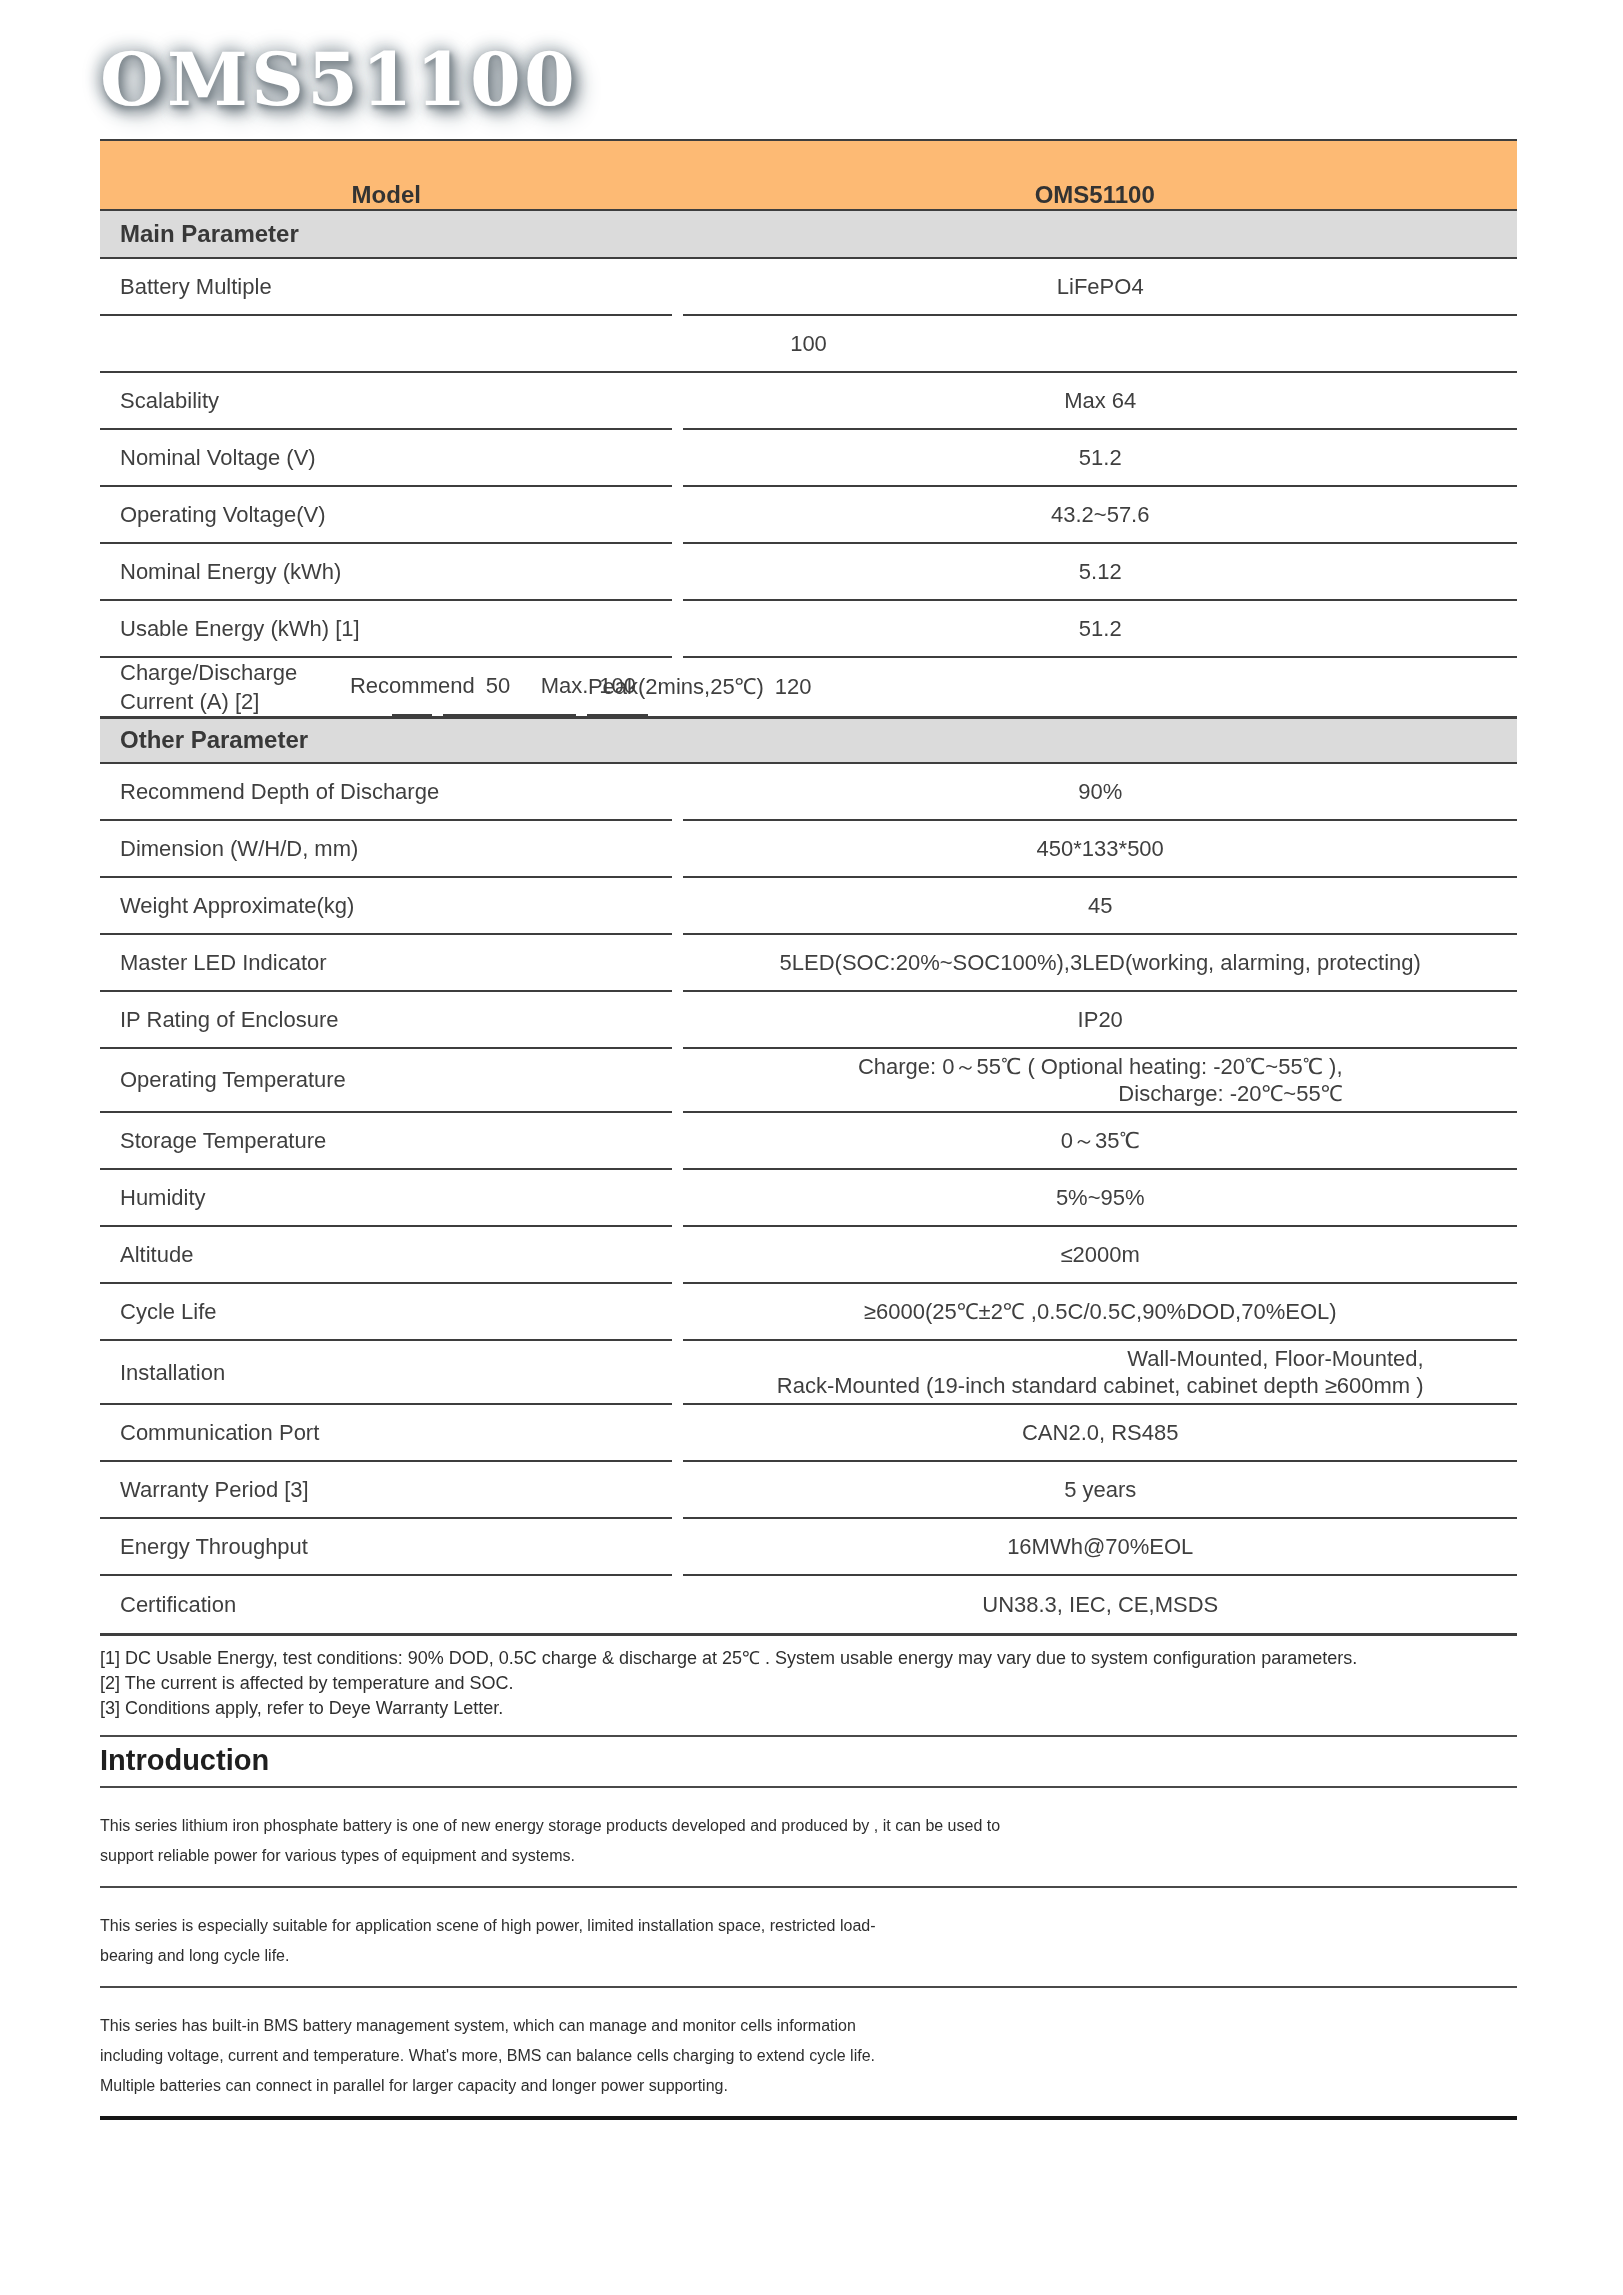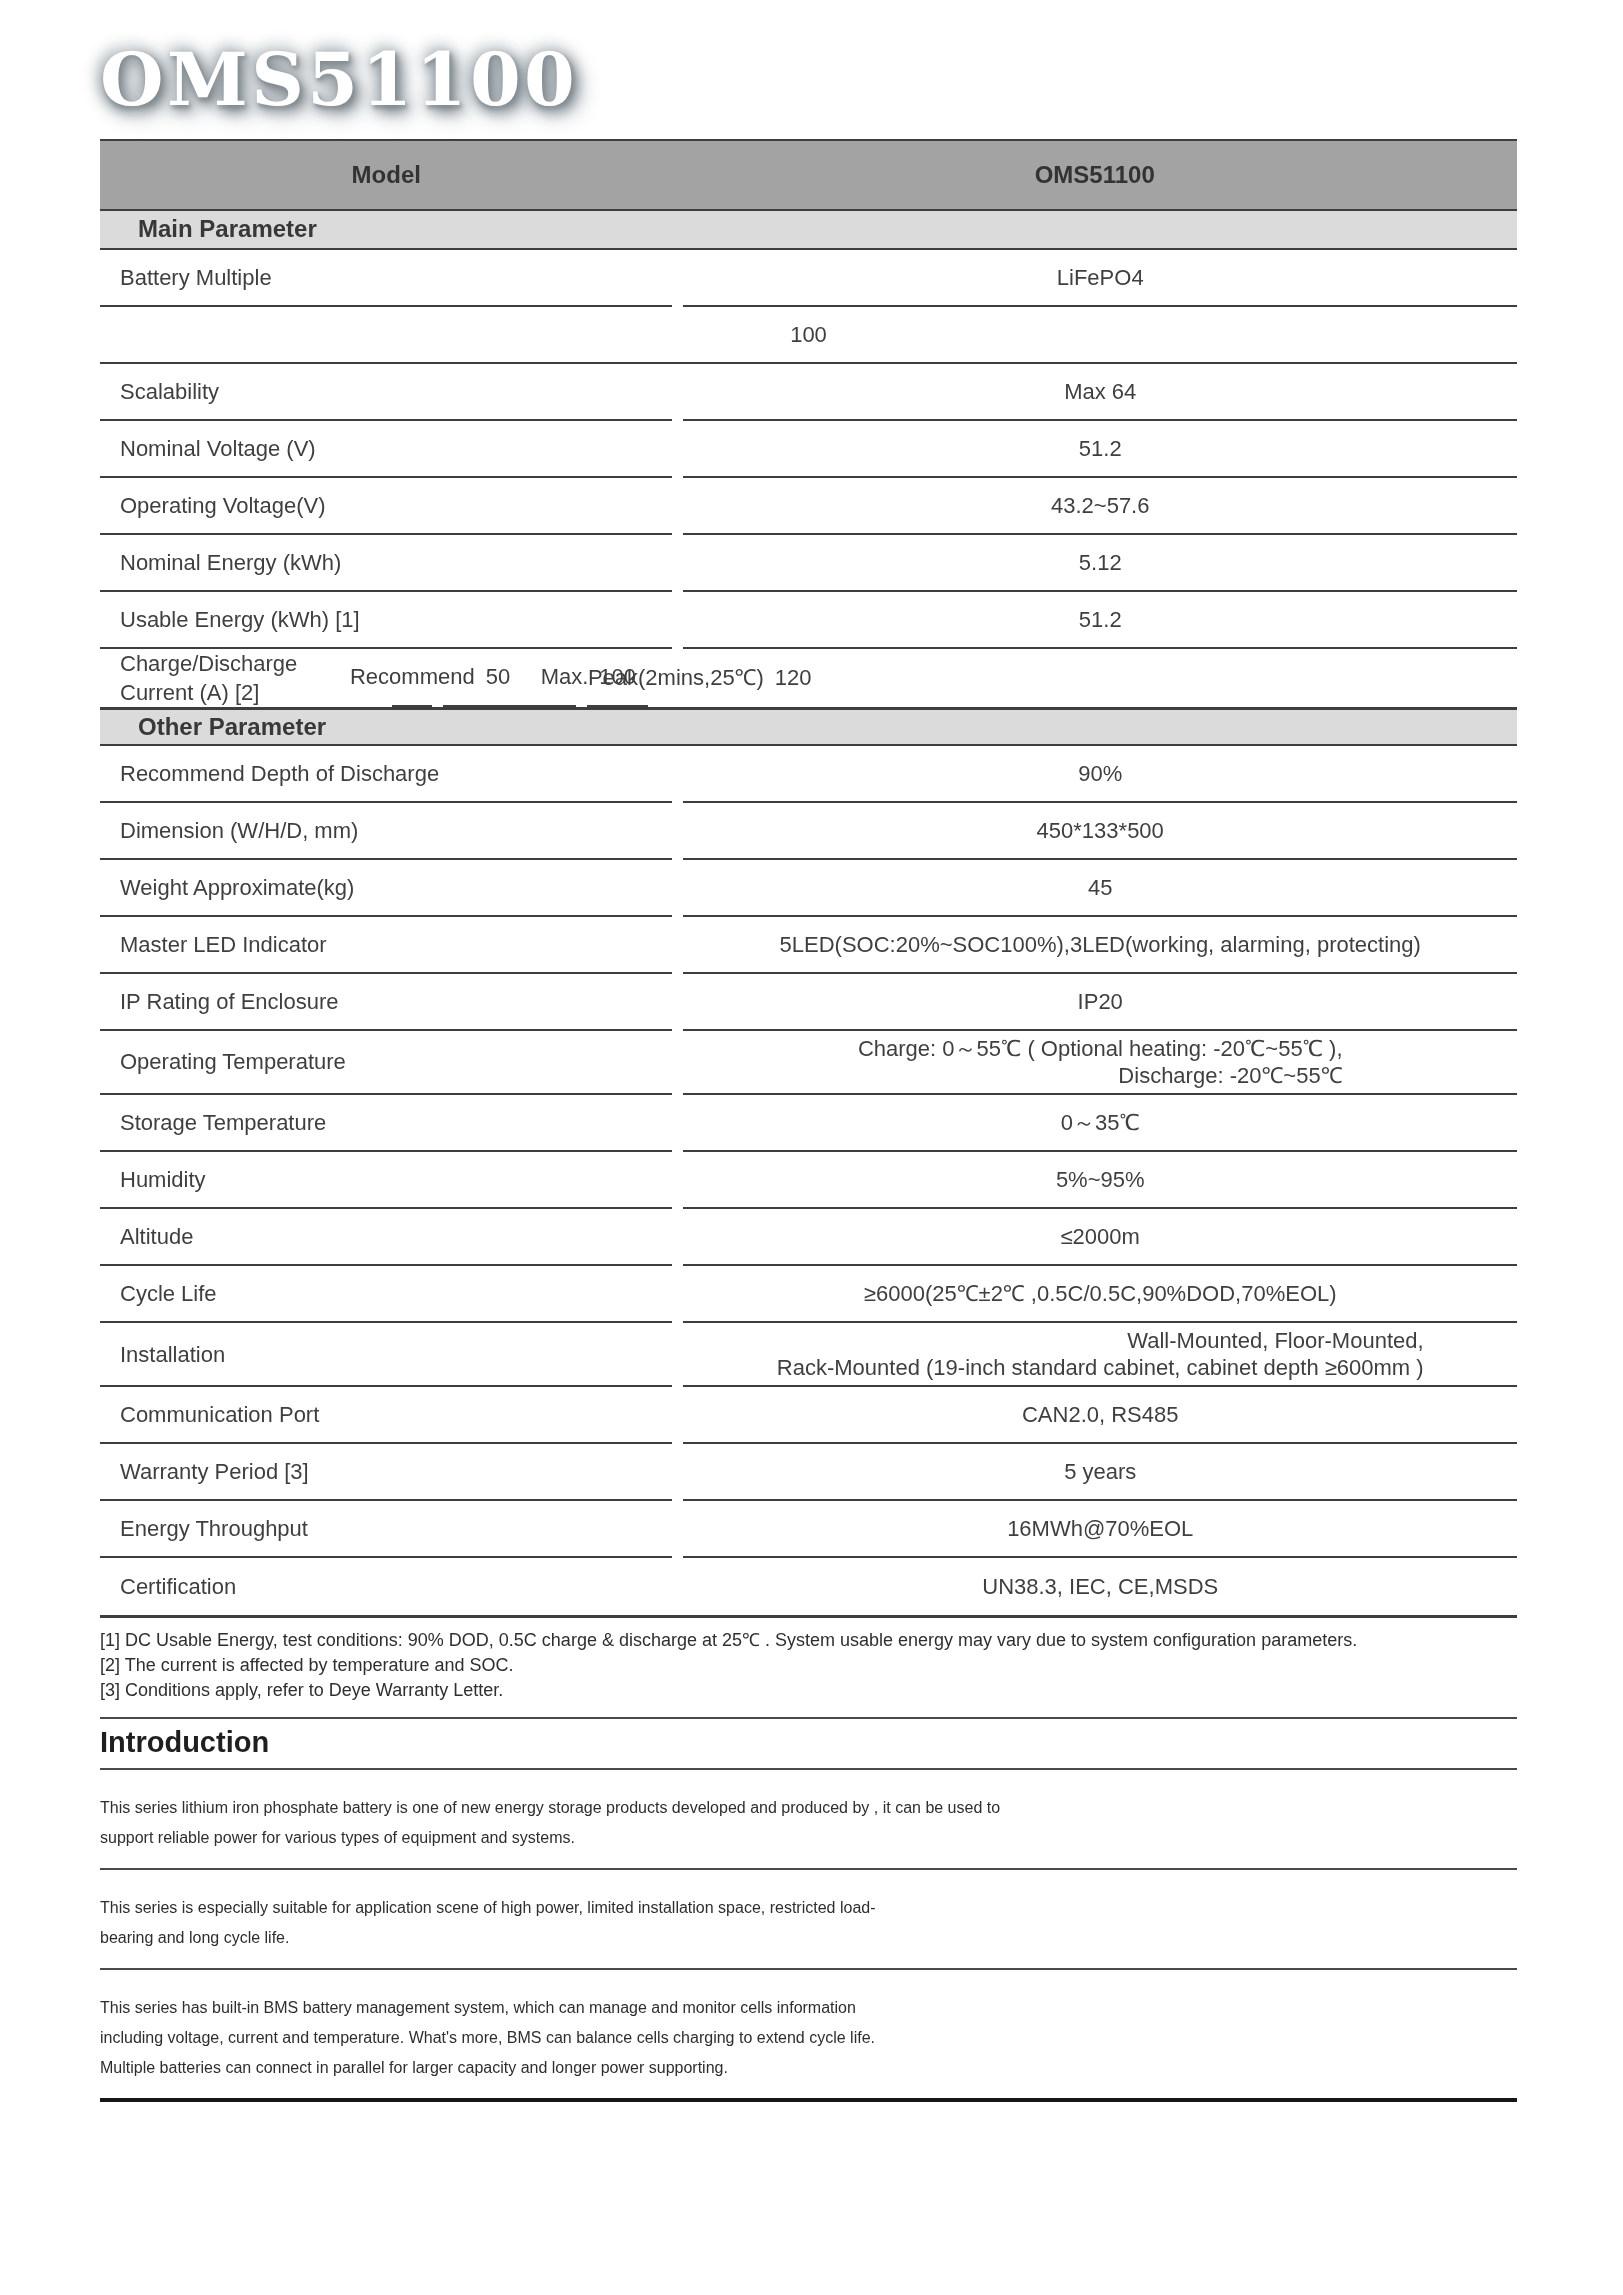--- a/index.html
+++ b/index.html
@@ -18,29 +18,29 @@
       4.2px 6px 12px #7d868c,
       0 0 20px #9aa3a9,
       7.6px 10px 22px #aeb6bc,
       1.7px 2.5px 4.2px #6f787e,
       -3.4px -1.7px 15px #c6ccd0;
   }
 
   
   .spec-table{border-top:2.5px solid #3e3e3e;border-bottom:3.4px solid #3e3e3e;font-size:22px;}
   .header-row{
-    display:flex;align-items:center;height:68px;background:#a3a3a3;
+    display:flex;align-items:flex-end;height:68px;background:#fdba74;
     border-bottom:2.5px solid #3e3e3e;font-weight:bold;font-size:24px;color:#333333;
   }
   .header-row .hl{width:40.4%;text-align:center;}
   .header-row .hv{flex:1;text-align:center;}
 
   .section-band{
-    height:39px;background:#DBDBDB;border-bottom:2.5px solid #3e3e3e;
-    display:flex;align-items:center;padding-left:38px;box-sizing:border-box;
+    height:48px;background:#DBDBDB;border-bottom:2.5px solid #3e3e3e;
+    display:flex;align-items:center;padding-left:20px;box-sizing:border-box;
     font-weight:bold;font-size:24px;color:#383838;
   }
   .section-band.other{border-top:3.4px solid #3e3e3e;}
 
   .row{display:flex;column-gap:11px;min-height:57px;box-sizing:border-box;}
   .cell{
     border-bottom:2.5px solid #3e3e3e;display:flex;align-items:center;
     box-sizing:border-box;padding-top:4.2px;padding-bottom:4.2px;line-height:27px;
   }
   .cell.label{width:40.4%;padding-left:20px;white-space:pre-line;}

